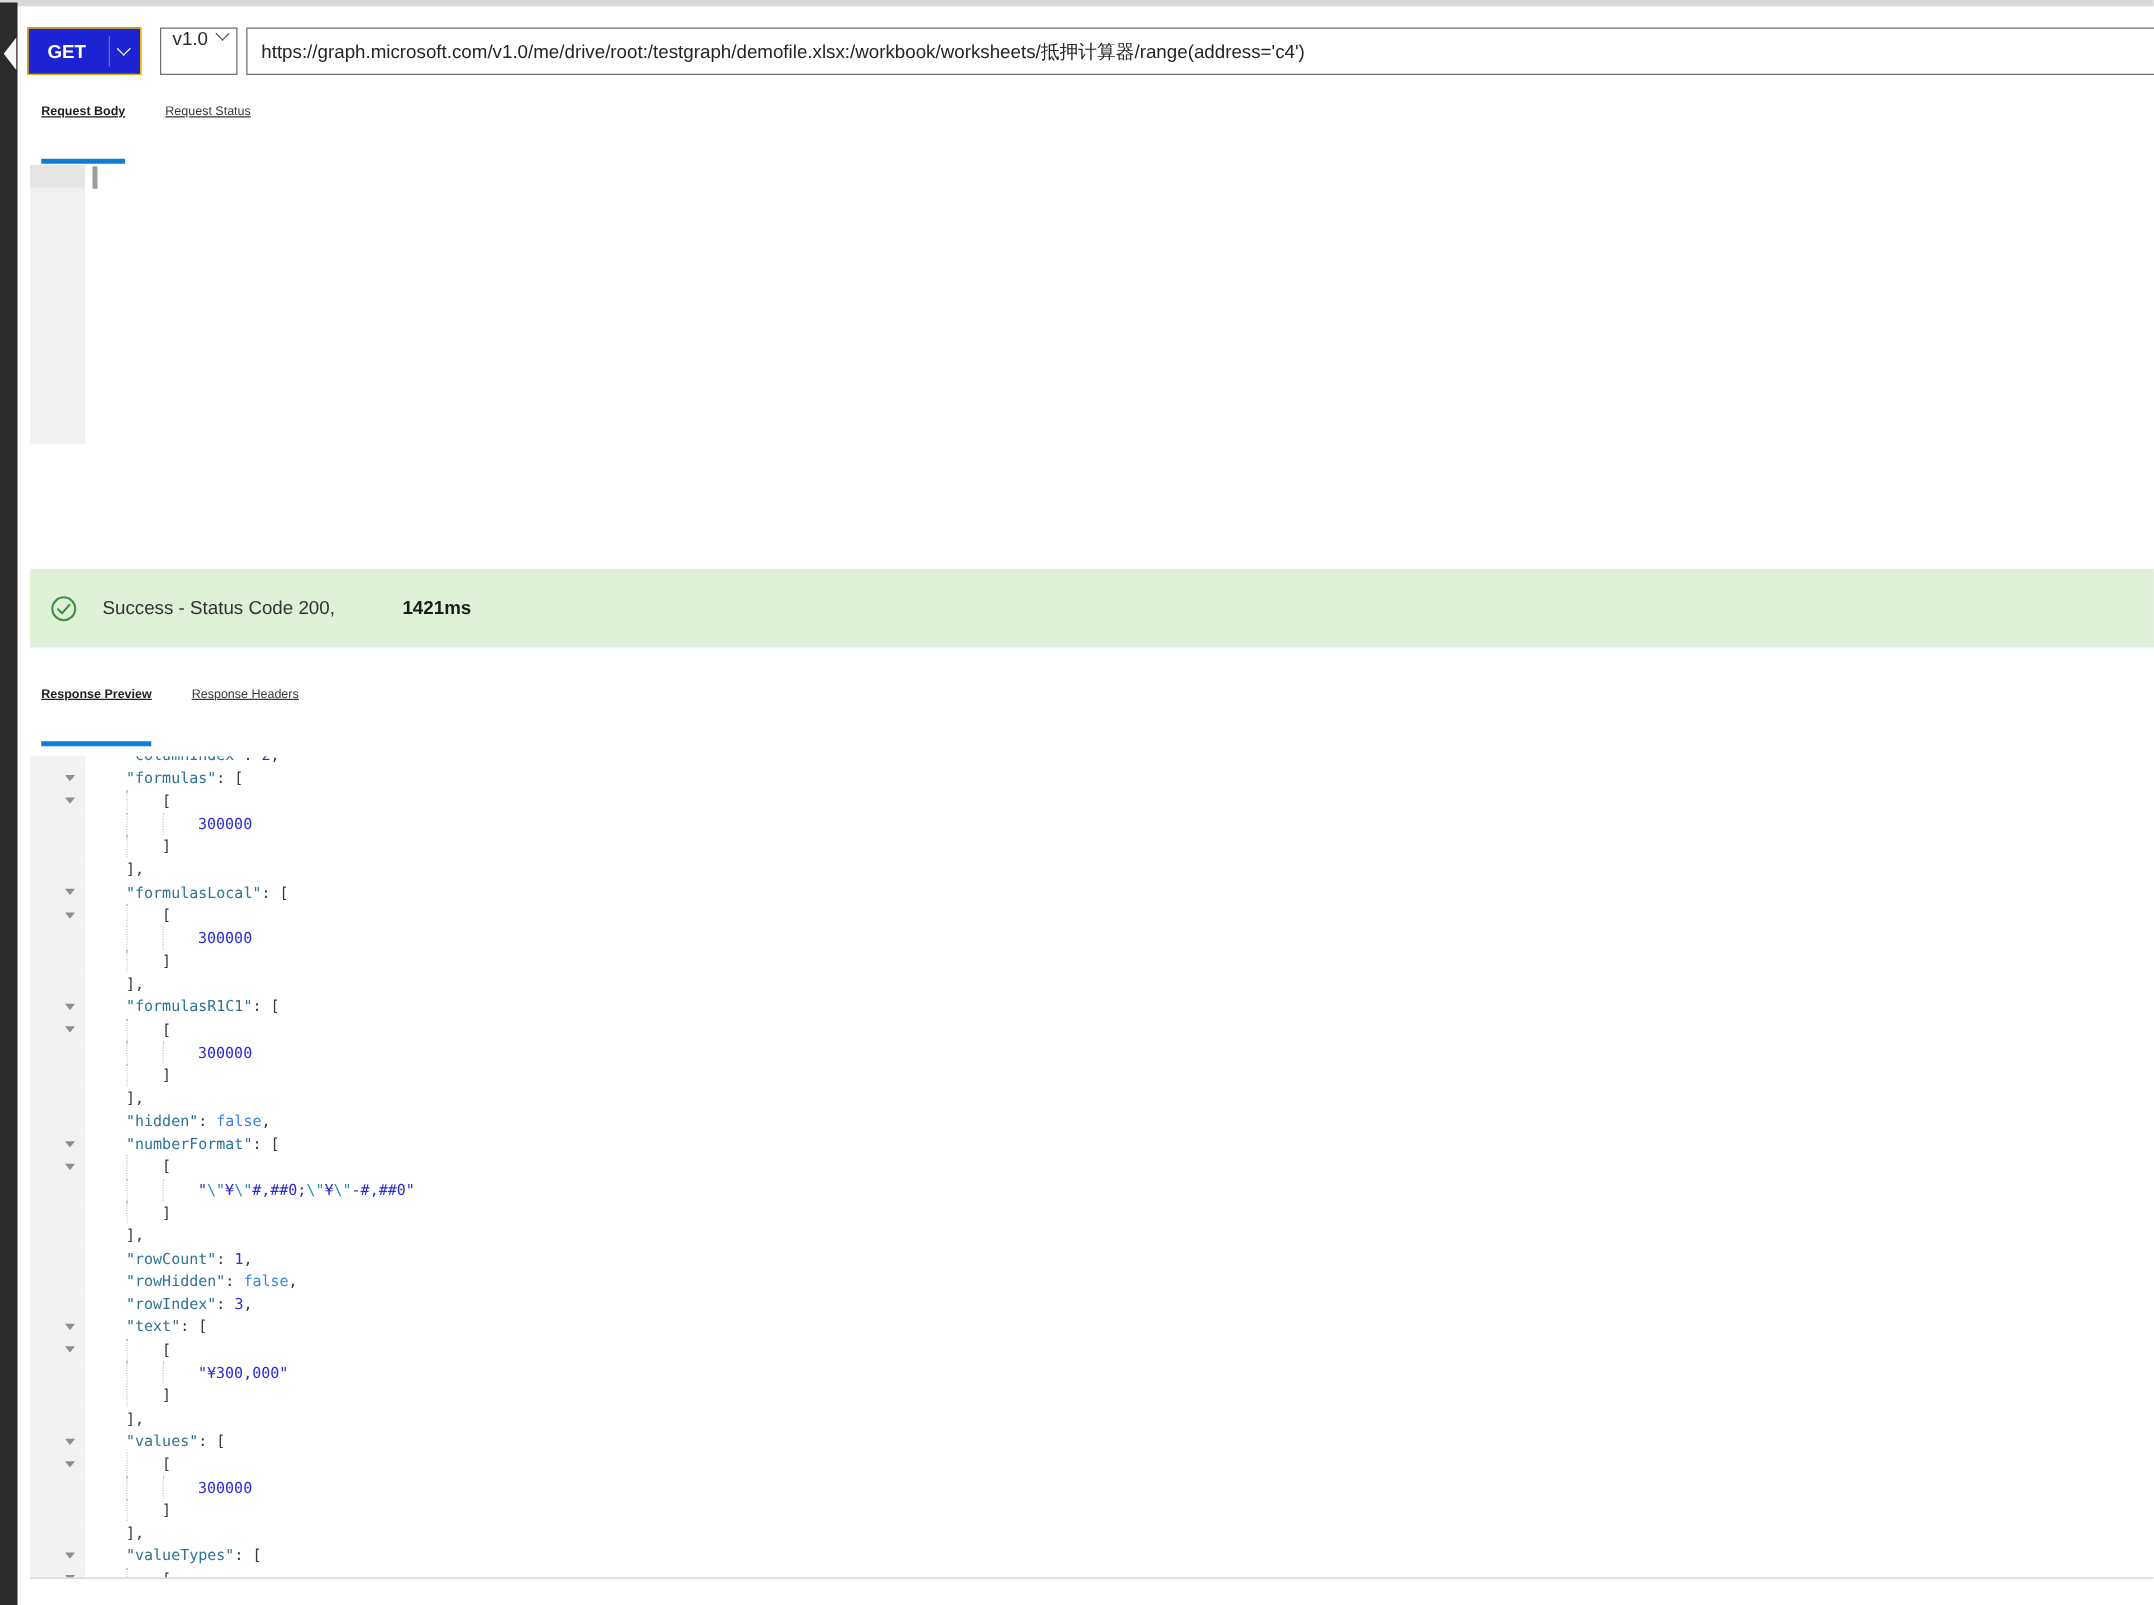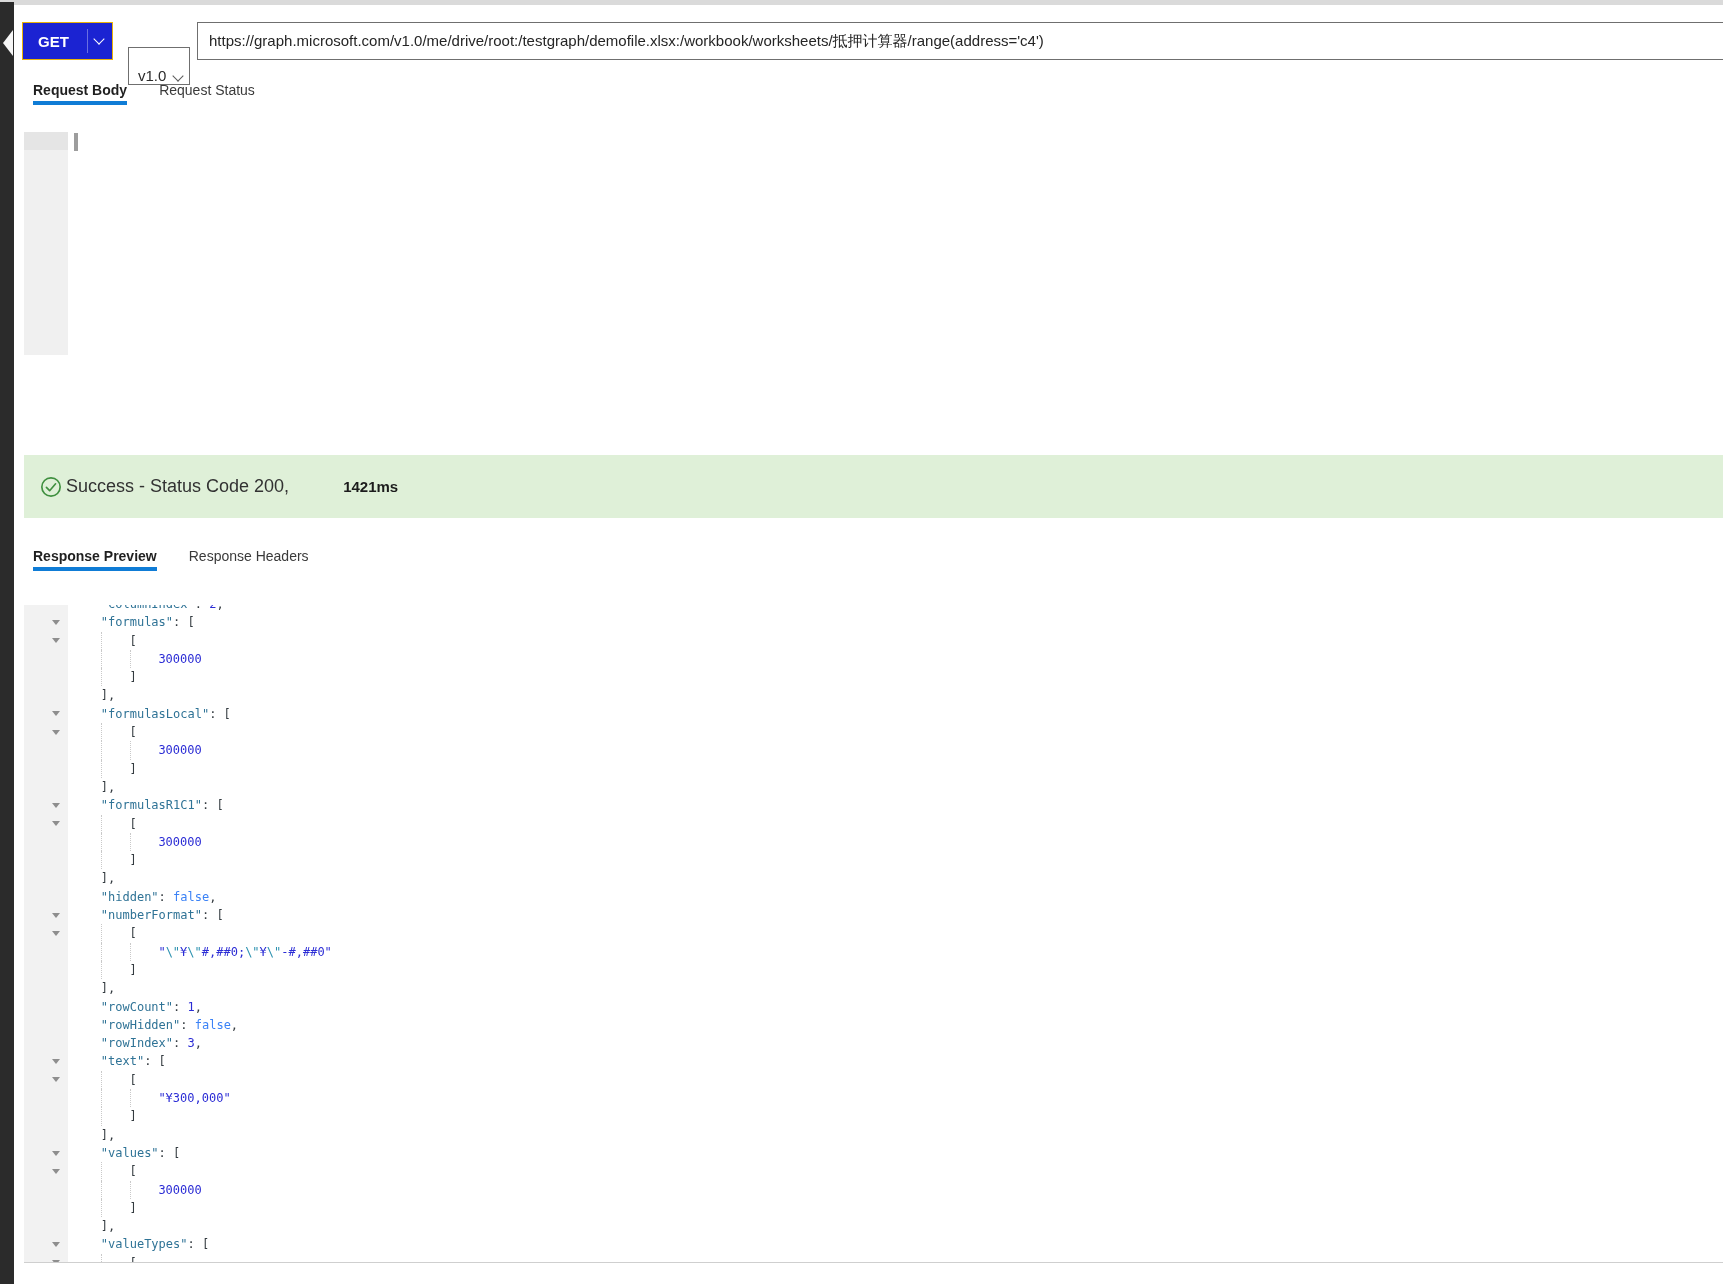--- a/index.html
+++ b/index.html
@@ -17,46 +17,46 @@
     border-right:10px solid #f6f6f6; }
 
   
   #method-btn { left:22px; top:22px; width:91px; height:38px; background:#1b23d2;
     border:1px solid #eab308; display:flex; align-items:center; cursor:pointer; }
   #method-label { color:#ffffff; font-size:15px; font-weight:600; padding-left:15px; flex:1; }
   #method-divider { width:1px; height:24px; background:rgba(255,255,255,0.35); }
   .chev { width:8px; height:8px; border-right:1.6px solid #ffffff; border-bottom:1.6px solid #ffffff;
     transform:rotate(45deg); margin:0 9px 4px 7px; }
   #version-box { left:128px; top:22px; width:62px; height:38px; background:#ffffff;
-    border:1px solid #6f6f6f; display:flex; align-items:flex-end; cursor:pointer;margin-top:25px; }
+    border:1px solid #6f6f6f; display:flex; align-items:flex-start; cursor:pointer; }
   #version-label { font-size:15px; color:#2b2b2b; padding-left:9px; flex:1; }
   .chev-dark { border-color:#5a5a5a; margin:0 7px 4px 2px; }
   #url-input { left:197px; top:22px; width:1540px; height:38px; border:1px solid #6f6f6f;
     font-size:15px; color:#252525; padding:0 11px; font-family:"Liberation Sans", sans-serif;
     background:#ffffff; outline:none; }
 
   
   .tabs { display:flex; }
   #request-tabs { left:33px; top:80px; }
   #response-tabs { left:33px; top:546px; }
-  .tab { font-size:14px; color:#3a3a3a; line-height:20px; padding-bottom:1px;
-    margin-right:32px; cursor:pointer; }
+  .tab { font-size:10px; color:#3a3a3a; line-height:20px; padding-bottom:27px;
+    margin-right:32px; cursor:pointer;text-decoration:underline; }
   .tab.active { color:#1f1f1f; font-weight:700; border-bottom:4px solid #0f7cd6; }
 
   
   #request-editor { left:24px; top:132px; width:1699px; height:223px; background:#ffffff; }
   #request-gutter { position:absolute; left:0; top:0; width:44px; height:223px; background:#f0f0f0; }
   #request-gutter-activeline { position:absolute; left:0; top:0; width:44px; height:18px; background:#e5e5e5; }
   #request-cursor { position:absolute; left:50px; top:1px; width:4px; height:18px; background:#9d9d9d; }
 
   
   #status-banner { left:24px; top:455px; width:1699px; height:63px; background:#dff0d8;
     display:flex; align-items:center; }
   #status-icon { width:22px; height:22px; margin-left:16px; flex:0 0 auto; }
-  #status-text { font-size:18px; color:#323232; margin-left:4px; }
+  #status-text { font-size:15px; color:#323232; margin-left:20px; }
   #status-duration { font-size:15px; font-weight:700; color:#1c1c1c; margin-left:54px; }
 
   
   #response-viewport { left:24px; top:605px; width:1699px; height:657px; overflow:hidden;
     background:#ffffff; }
   #response-code-lines { margin-top:-10px; }
   .crow { display:flex; height:18.3px; font-family:"DejaVu Sans Mono", monospace;
     font-size:12px; line-height:18.3px; white-space:pre; }
   .gcell { flex:0 0 44px; background:#f2f2f2; display:flex; align-items:center;
     justify-content:flex-end; padding-right:8px; }

